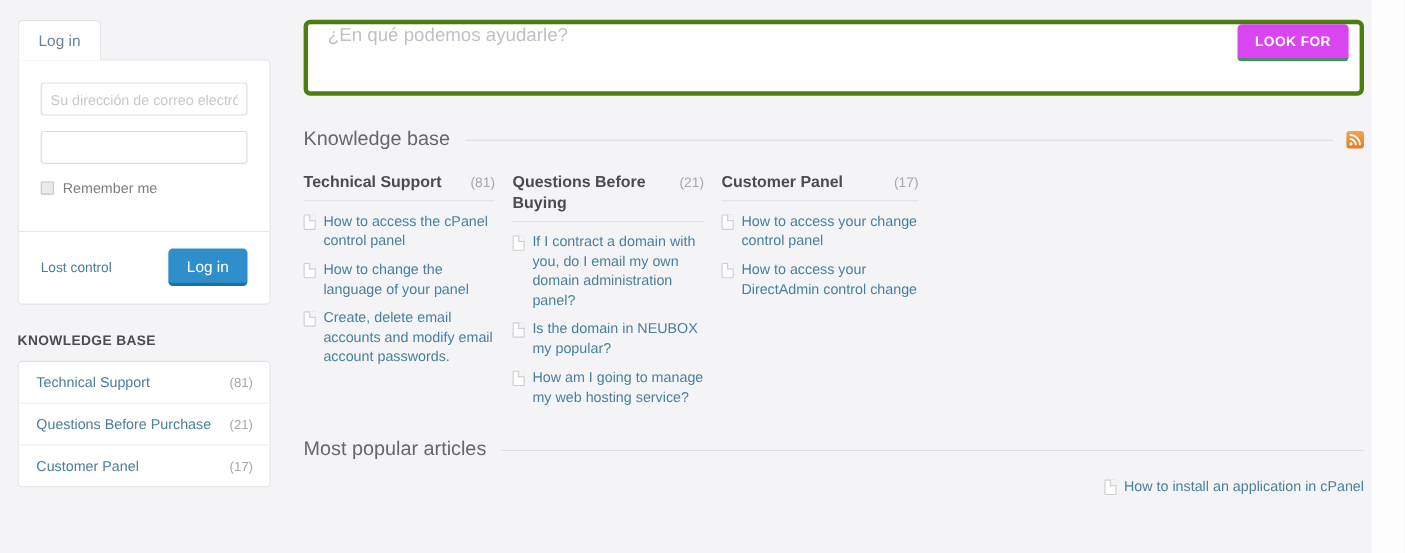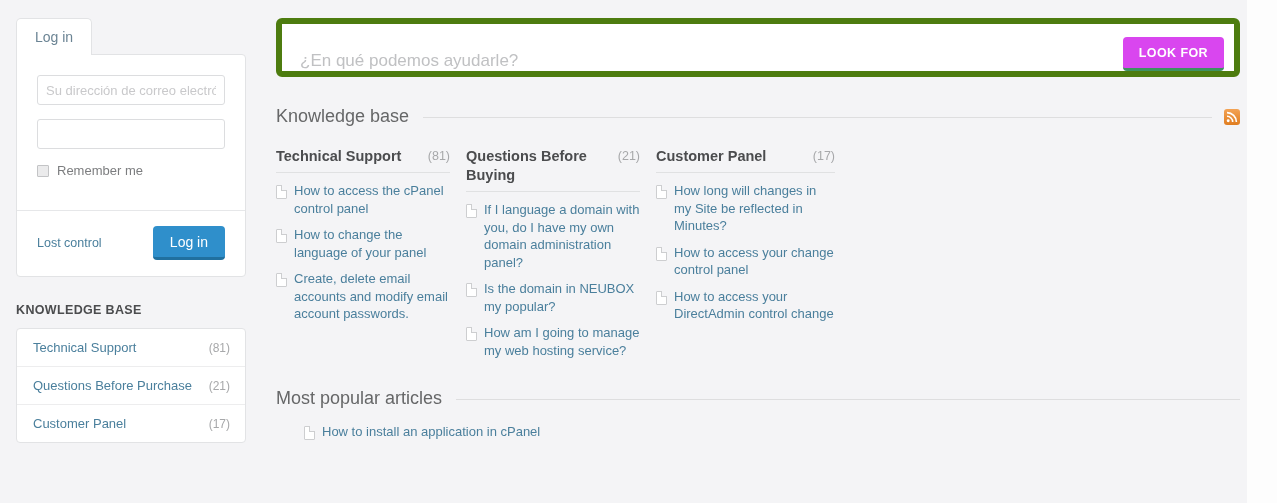--- a/index.html
+++ b/index.html
@@ -164,25 +164,25 @@
   
   .main {
     position: absolute;
     left: 276px;
     top: 18px;
     width: 964px;
   }
 
   .search-bar {
     background: #ffffff;
-    border: 6px solid #4d7c0f;
+    border: 4px solid #4d7c0f;
     border-radius: 6px;
-    height: 59px;
-    display: flex;
-    align-items: flex-end;
+    height: 69px;
+    display: flex;
+    align-items: flex-start;
     padding: 0 10px 0 14px;
   }
   .search-input {
     flex: 1;
     border: none;
     outline: none;
     background: transparent;
     font-family: "Liberation Sans", sans-serif;
     font-size: 17px;
     color: #555;
@@ -272,20 +272,21 @@
   }
 
   .kb-articles { margin-top: 9px; padding-right: 16px; }
 
   .kb-article {
     display: flex;
     align-items: flex-start;
     gap: 7px;
     margin-bottom: 9px;
     cursor: pointer;
+    justify-content: flex-end;
   }
   .kb-article-label {
     font-size: 13px;
     line-height: 17.5px;
     color: #4a7f9c;
   }
 
   .doc-icon {
     flex: none;
     width: 11px;
@@ -398,21 +399,21 @@
 
     <div class="kb-col c2">
       <div class="kb-col-headrow">
         <span class="kb-col-title">Questions Before Buying</span>
         <span class="kb-col-count">(21)</span>
       </div>
       <div class="kb-col-rule"></div>
       <div class="kb-articles">
         <div class="kb-article">
           <span class="doc-icon"></span>
-          <span class="kb-article-label">If I language a domain with you, do I have my own domain administration panel?</span>
+          <span class="kb-article-label">If I contract a domain with you, do I email my own domain administration panel?</span>
         </div>
         <div class="kb-article">
           <span class="doc-icon"></span>
           <span class="kb-article-label">Is the domain in NEUBOX my popular?</span>
         </div>
         <div class="kb-article">
           <span class="doc-icon"></span>
           <span class="kb-article-label">How am I going to manage my web hosting service?</span>
         </div>
       </div>
@@ -420,24 +421,20 @@
 
     <div class="kb-col c3">
       <div class="kb-col-headrow">
         <span class="kb-col-title">Customer Panel</span>
         <span class="kb-col-count">(17)</span>
       </div>
       <div class="kb-col-rule"></div>
       <div class="kb-articles">
         <div class="kb-article">
           <span class="doc-icon"></span>
-          <span class="kb-article-label">How long will changes in my Site be reflected in Minutes?</span>
-        </div>
-        <div class="kb-article">
-          <span class="doc-icon"></span>
           <span class="kb-article-label">How to access your change control panel</span>
         </div>
         <div class="kb-article">
           <span class="doc-icon"></span>
           <span class="kb-article-label">How to access your DirectAdmin control change</span>
         </div>
       </div>
     </div>
 
   </div>

